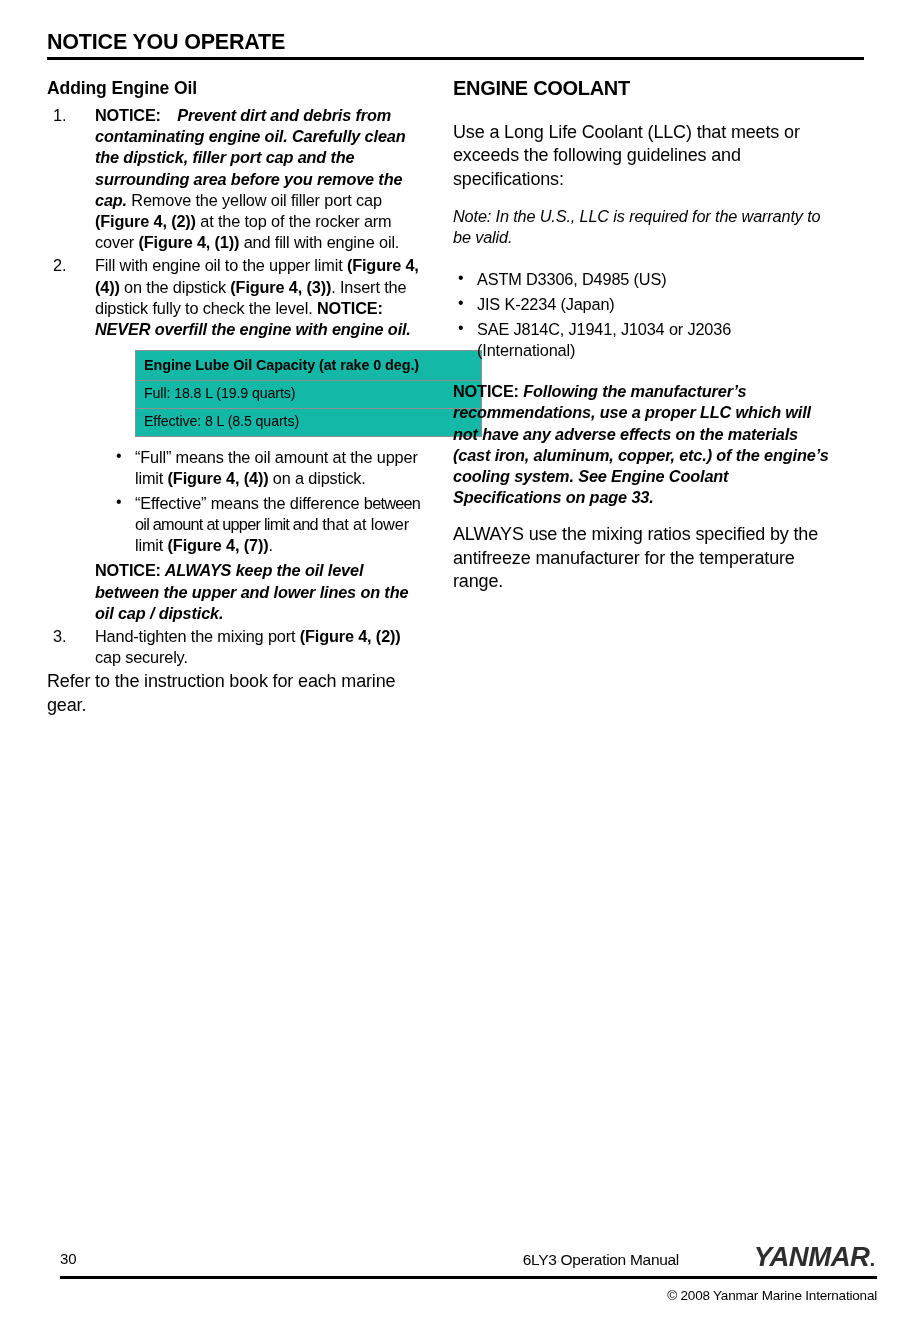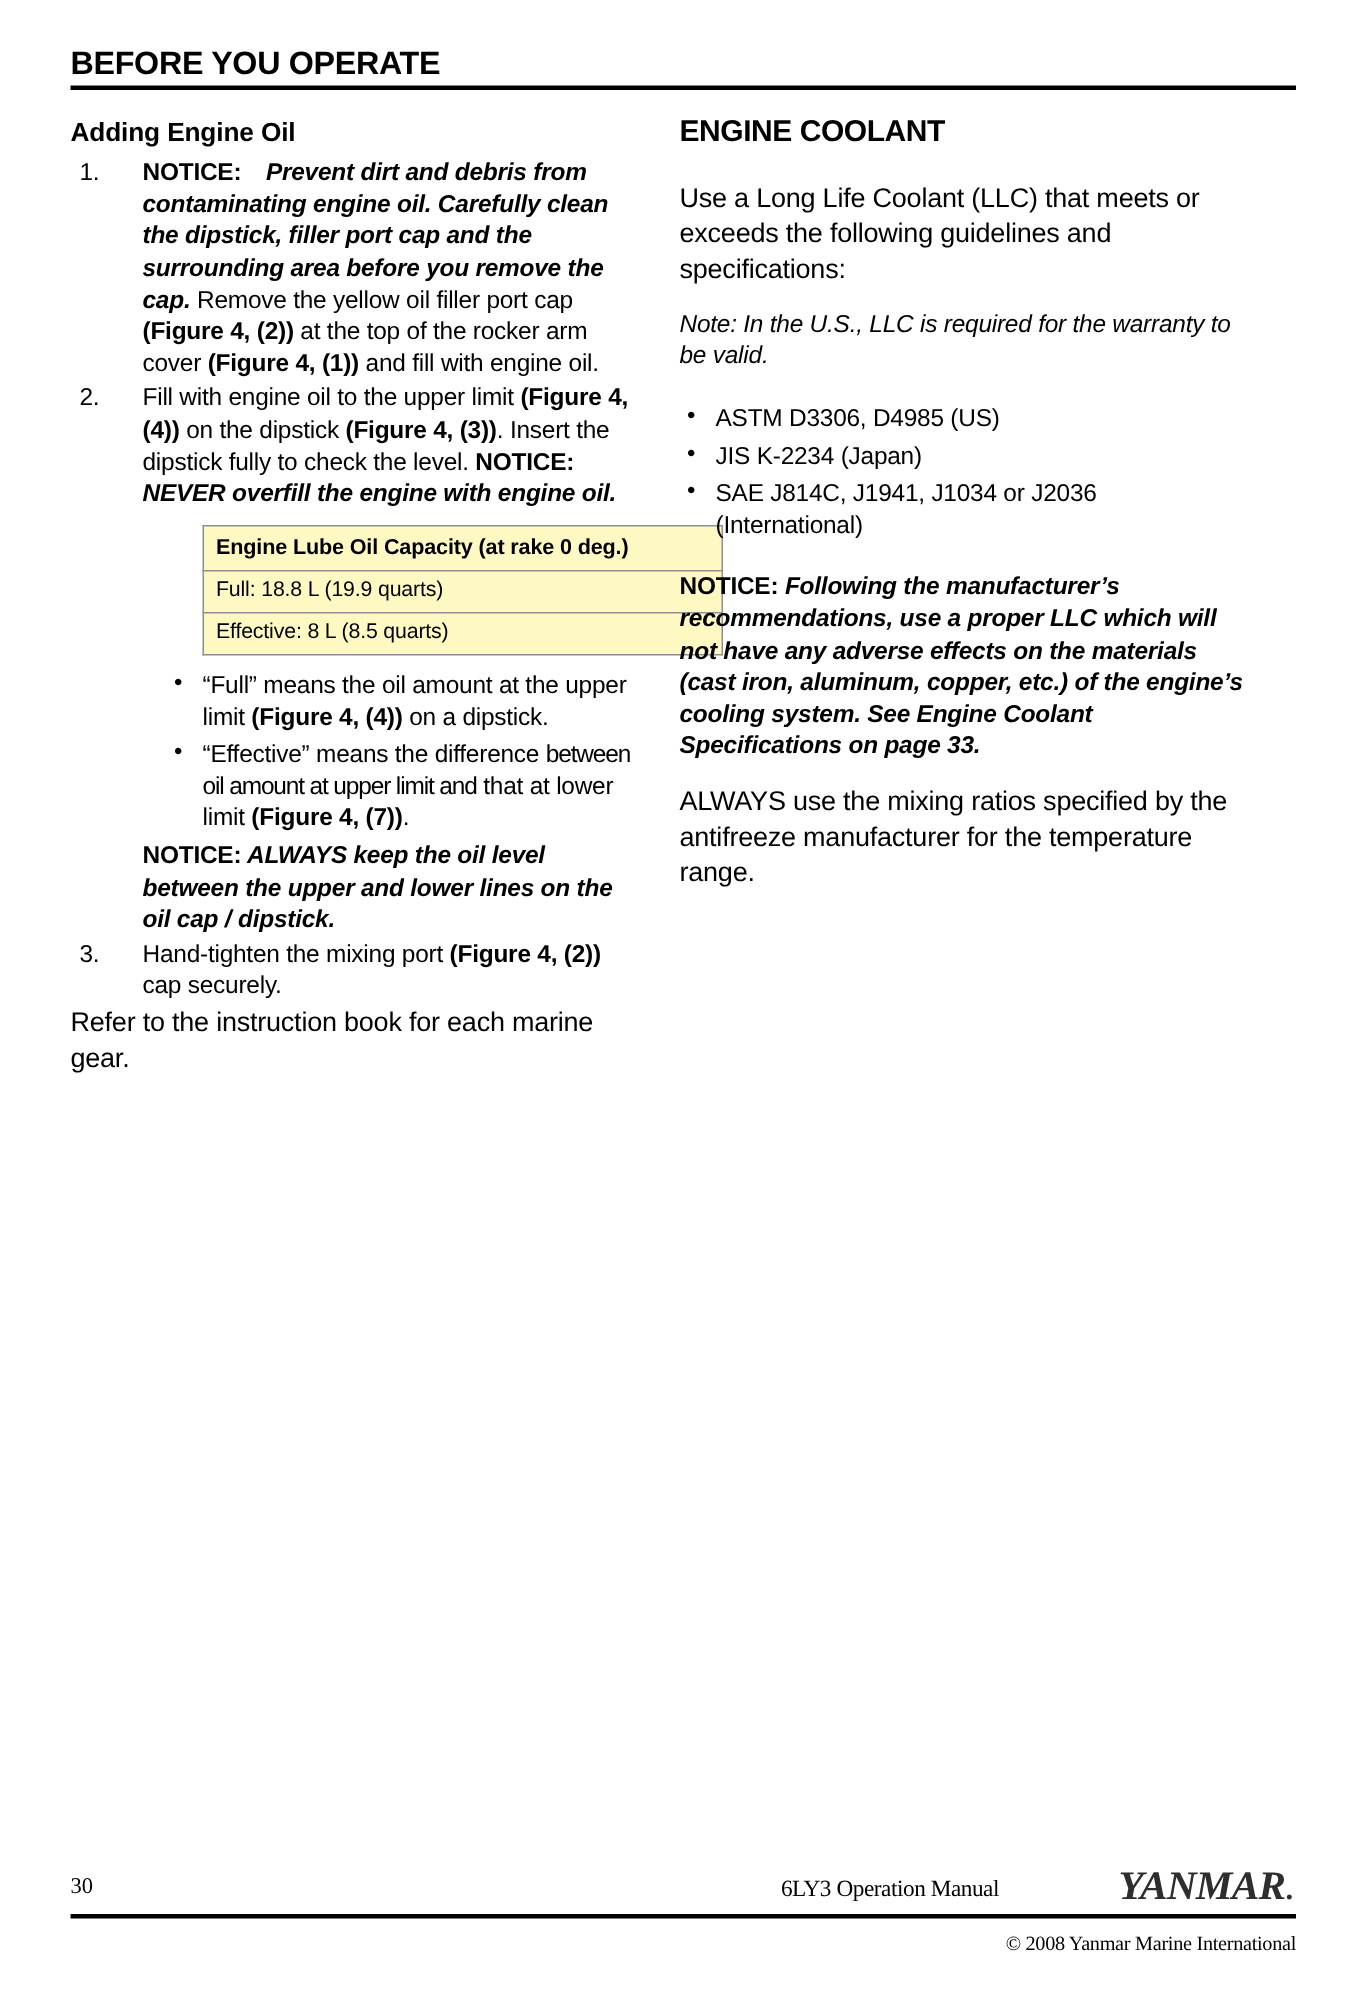--- a/index.html
+++ b/index.html
@@ -136,43 +136,42 @@
 
   
   .condensed { letter-spacing: -0.75px; }
 
   
   .cap-table {
     margin: 10px 0 10px 40px;
     width: 347px;
     border-collapse: collapse;
     border: 1px solid #909090;
-    background: #fef9c3;
+    background: #14b8a6;
   }
   .cap-table td {
     border: 1px solid #909090;
     padding: 4px 8px 5px 8px;
     font-size: 14.2px;
     line-height: 1.25;
     letter-spacing: -0.1px;
   }
   .cap-table td.hdr {
     font-weight: bold;
     font-size: 14.4px;
     padding-top: 5px;
     padding-bottom: 6px;
   }
 
   
   .footer {
     position: absolute;
-    left: 47px;
+    left: 60px;
     top: 1248px;
     width: 817px;
-    font-family: Liberation Serif, serif;
   }
   .footer-row {
     position: relative;
     height: 28px;
   }
   .footer .pagenum {
     position: absolute;
     left: 0;
     top: 2px;
     font-size: 15px;
@@ -214,21 +213,21 @@
     letter-spacing: -0.2px;
     margin-top: 9px;
   }
 </style>
 </head>
 <body>
 
 <div class="page">
 
   <div class="page-header">
-    <div class="title">BEFORE YOU OPERATE</div>
+    <div class="title">NOTICE YOU OPERATE</div>
     <div class="rule"></div>
   </div>
 
   <div class="col col-left">
 
     <h2 class="sec-head">Adding Engine Oil</h2>
 
     <ol class="num-list">
 
       <li class="num-item">

